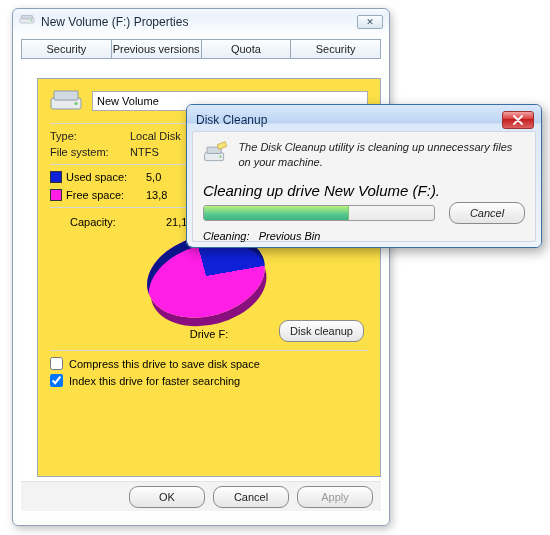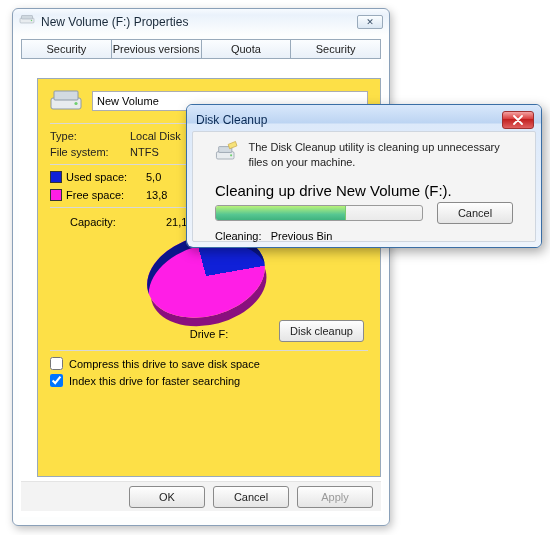--- a/index.html
+++ b/index.html
@@ -93,21 +93,21 @@
   }
   .pieside{
     position:absolute;left:96px;top:44px;width:120px;height:44px;border-radius:0 0 60px 60px/0 0 40px 40px;
     background:linear-gradient(90deg,#0a158a 0 26%,#b011a0 26% 100%);
     z-index:-1;
   }
   .drive-label{position:absolute;left:0;right:0;top:94px;text-align:center;font-size:11px;}
   .dcwrap{position:absolute;right:4px;bottom:2px;}
   .btn{
     min-width:76px;height:22px;padding:0 10px;
-    border:1px solid #8a8a8a;border-radius:3px;
+    border:1px solid #8a8a8a;border-radius:9px;
     background:linear-gradient(#fefefe,#e5e5e5);
     font-size:11px;color:#222;display:inline-flex;align-items:center;justify-content:center;
   }
   .btn.disabled{color:#9a9a9a;}
   .chk{display:flex;align-items:center;gap:6px;margin:4px 0;font-size:11px;}
   .chk input{width:13px;height:13px;margin:0;}
   .dlgbtns{
     position:absolute;left:2px;right:2px;bottom:6px;height:30px;
     display:flex;justify-content:flex-end;gap:8px;align-items:center;padding-right:8px;
     border-top:1px solid #e4e4e4;background:#f3f3f3;
@@ -130,21 +130,22 @@
   }
   .dc .tbar .ttxt{flex:1;}
   .dc .xbtn{
     width:32px;height:18px;border:1px solid #a03030;border-radius:3px;
     background:linear-gradient(#f4a2a2,#d83a3a 45%,#c22020 46%,#e06060);
     display:flex;align-items:center;justify-content:center;color:#fff;font-weight:bold;font-size:11px;
   }
   .dc .body{
     background:#f4f4f4;border:1px solid #cfd6df;border-radius:2px;
     position:absolute;left:5px;right:5px;top:26px;bottom:5px;
-    padding:8px 22px;
+    padding:8px 10px;
+    font-style:italic;
   }
   .dc .row1{display:flex;gap:10px;}
   .dc .msg{font-size:11px;color:#222;line-height:1.35;}
   .dc .lbl{font-size:15px;margin-top:10px;}
   .dc .pbarrow{display:flex;align-items:center;gap:14px;margin-top:3px;}
   .dc .pbar{
     flex:1;height:16px;border:1px solid #9a9a9a;border-radius:3px;
     background:linear-gradient(#f6f6f6,#eaeaea);
     overflow:hidden;position:relative;
   }

